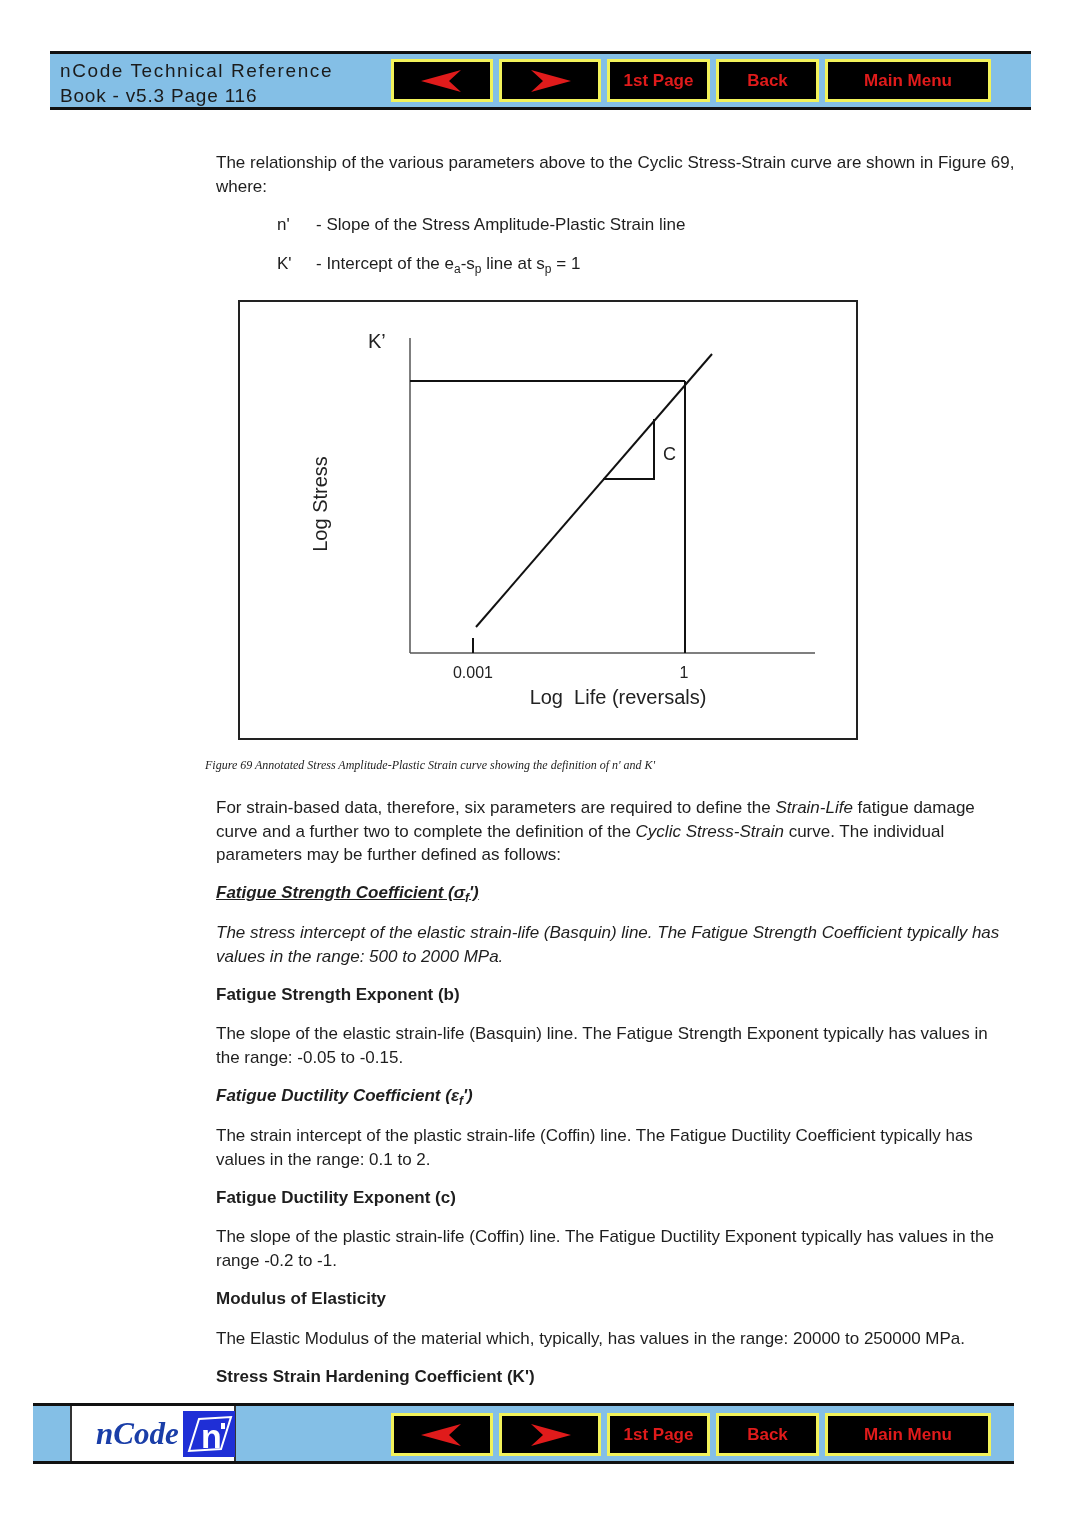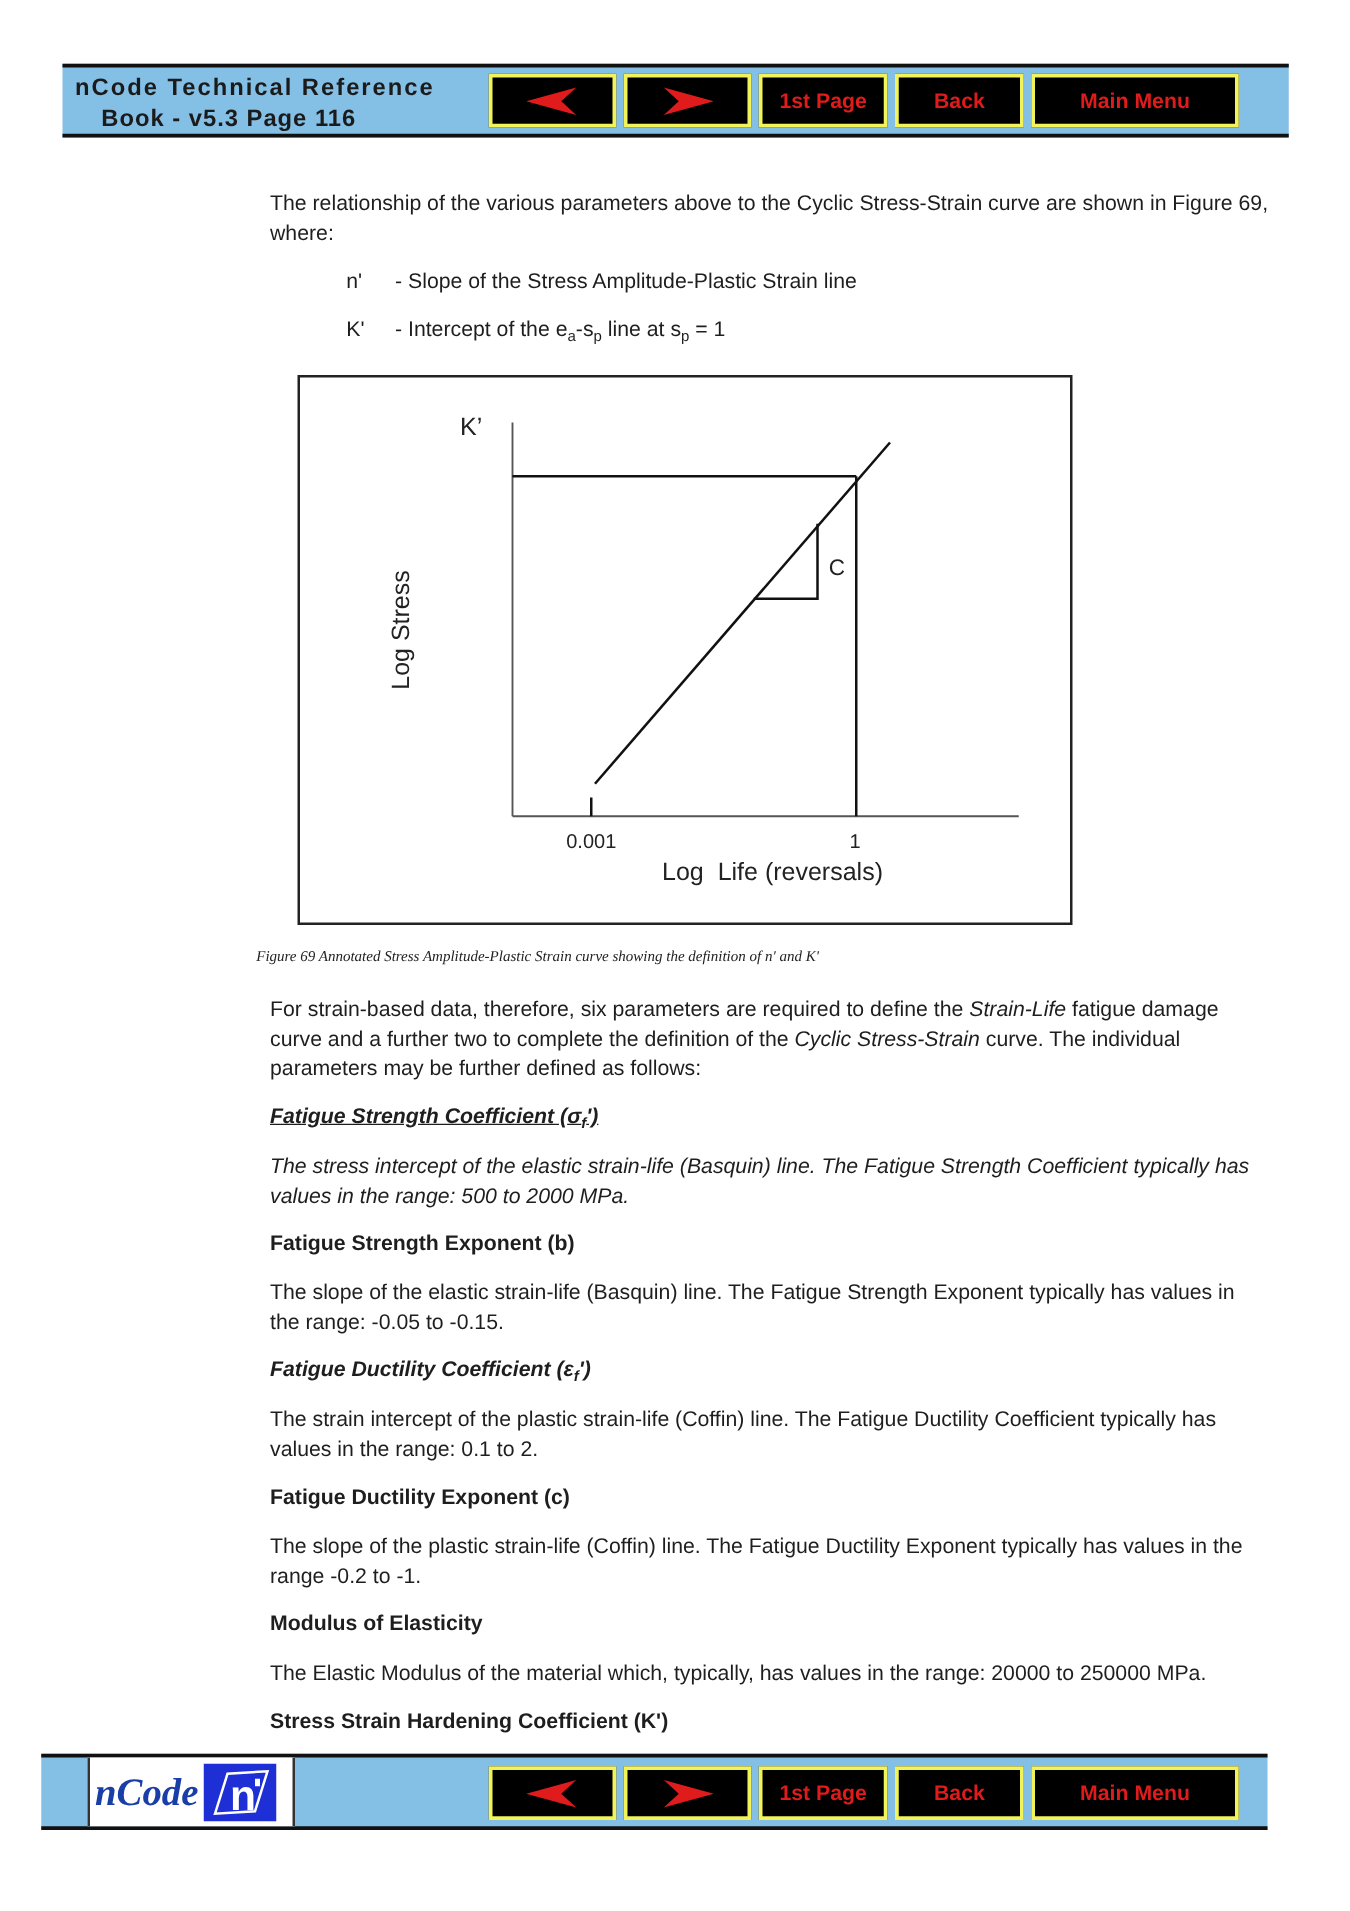--- a/index.html
+++ b/index.html
@@ -2,28 +2,28 @@
 <html><head>
 <meta charset="utf-8">
 <style>
   html, body { margin:0; padding:0; background:#ffffff; }
   body { width:1080px; height:1529px; position:relative; overflow:hidden; font-family:"Liberation Sans", sans-serif; color:#1a1a1a; }
 
   
   .navbar { position:absolute; background:#84bfe6; border-top:3px solid #111; border-bottom:3px solid #111; box-sizing:border-box; }
   .navbar.top { left:50px; top:51px; width:981px; height:59px; }
   .navbar.bottom { left:33px; top:1403px; width:981px; height:61px; }
-  .navtitle { position:absolute; left:10px; top:4px; font-weight:bold; font-size:19px; line-height:25px; letter-spacing:1.6px; color:#1b1b1b; }
-  .navtitle .l2 { letter-spacing:0.8px;margin-left:21px; }
+  .navtitle { position:absolute; left:10px; top:4px; font-weight:normal; font-size:19px; line-height:25px; letter-spacing:1.6px; color:#1b1b1b; }
+  .navtitle .l2 { letter-spacing:0.8px; }
   .navbtn { position:absolute; background:#000; border:3px solid #f2f25a; box-sizing:border-box; display:flex; align-items:center; justify-content:center; color:#e01b1b; font-weight:bold; font-size:17px; cursor:pointer; }
   .top .navbtn { top:5px; height:43px; }
   .bottom .navbtn { top:7px; height:43px; }
   .arrow svg { width:50px; height:26px; }
 
-  .logo { position:absolute; left:37px; top:0px; width:166px; height:55px; background:#fff; border-left:2px solid #333; border-right:2px solid #333; box-sizing:border-box; display:flex; align-items:center; padding-left:4px; }
+  .logo { position:absolute; left:37px; top:0px; width:166px; height:55px; background:#fff; border-left:2px solid #333; border-right:2px solid #333; box-sizing:border-box; display:flex; align-items:center; padding-left:24px; }
   .logo-text { font-family:"Liberation Serif", serif; font-style:italic; font-weight:bold; color:#1a3ea8; font-size:31px; }
   .logo-mark { margin-left:4px; width:58px; height:46px; background:#1f2fd6; display:flex; align-items:center; justify-content:center; }
 
   
   .para { position:absolute; left:216px; width:800px; font-size:17px; line-height:23.5px; color:#1e1e1e; }
   .heading { position:absolute; left:216px; font-size:17px; font-weight:bold; color:#1e1e1e; }
   .heading.it { font-style:italic; }
   .defrow { position:absolute; font-size:17px; color:#1e1e1e; }
   .defsym { position:absolute; left:277px; }
   .deftext { position:absolute; left:316px; white-space:nowrap; }

